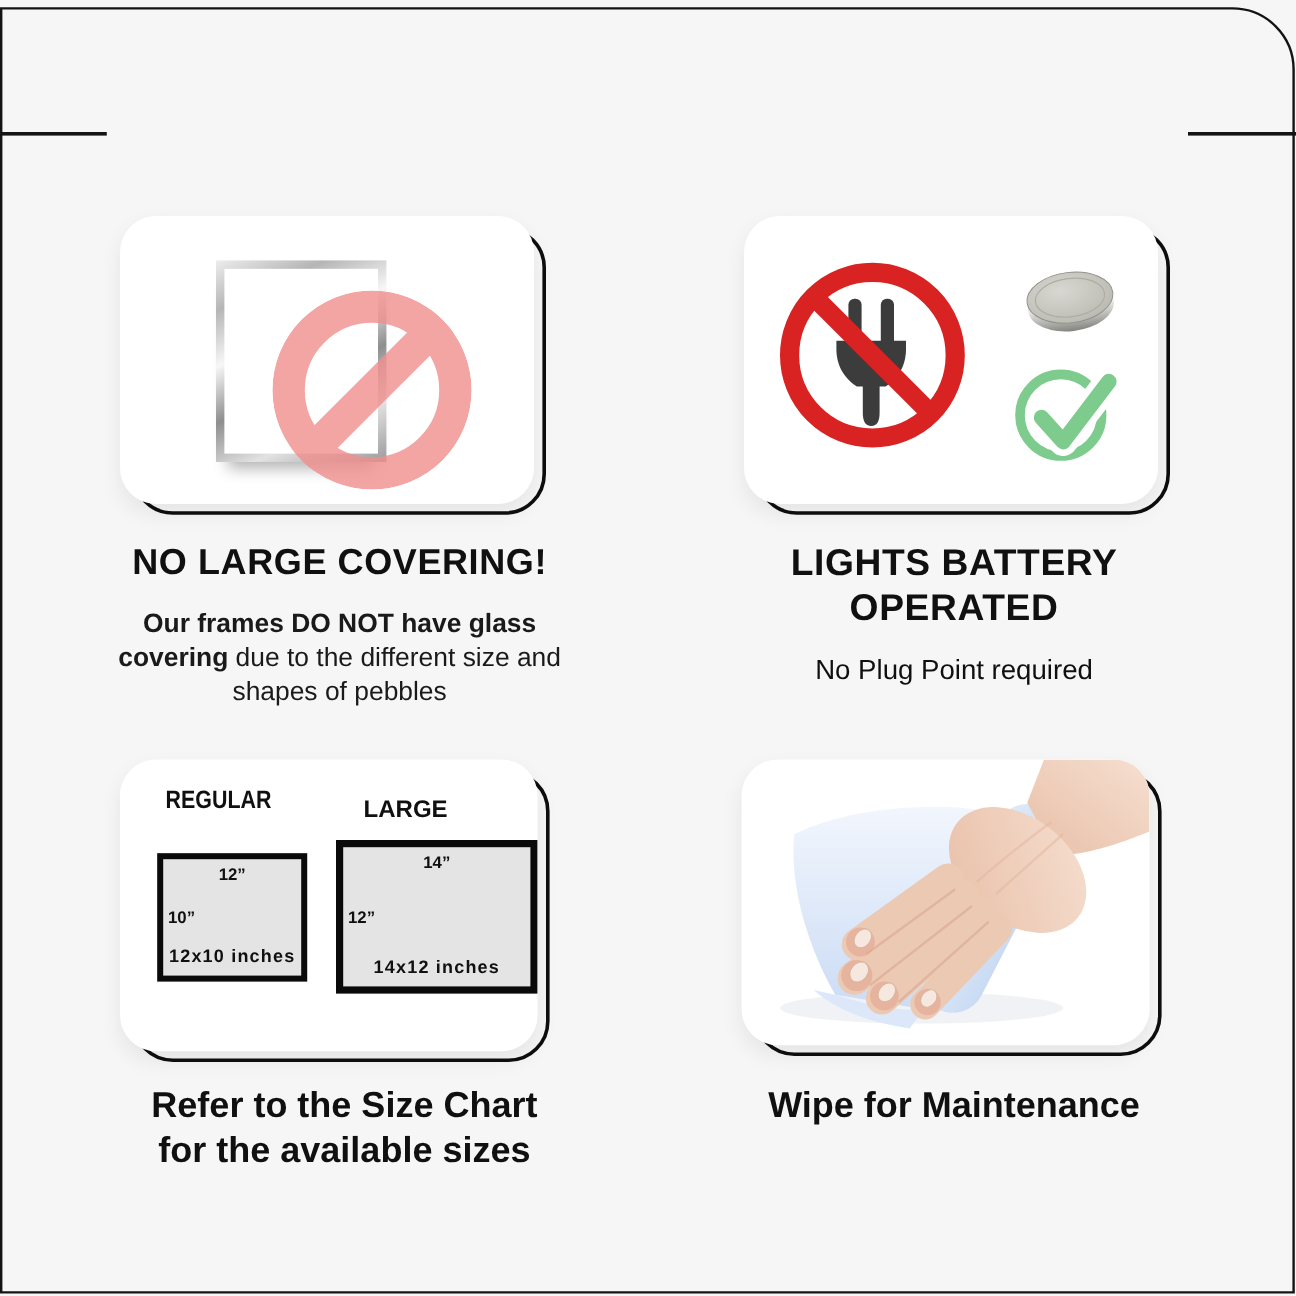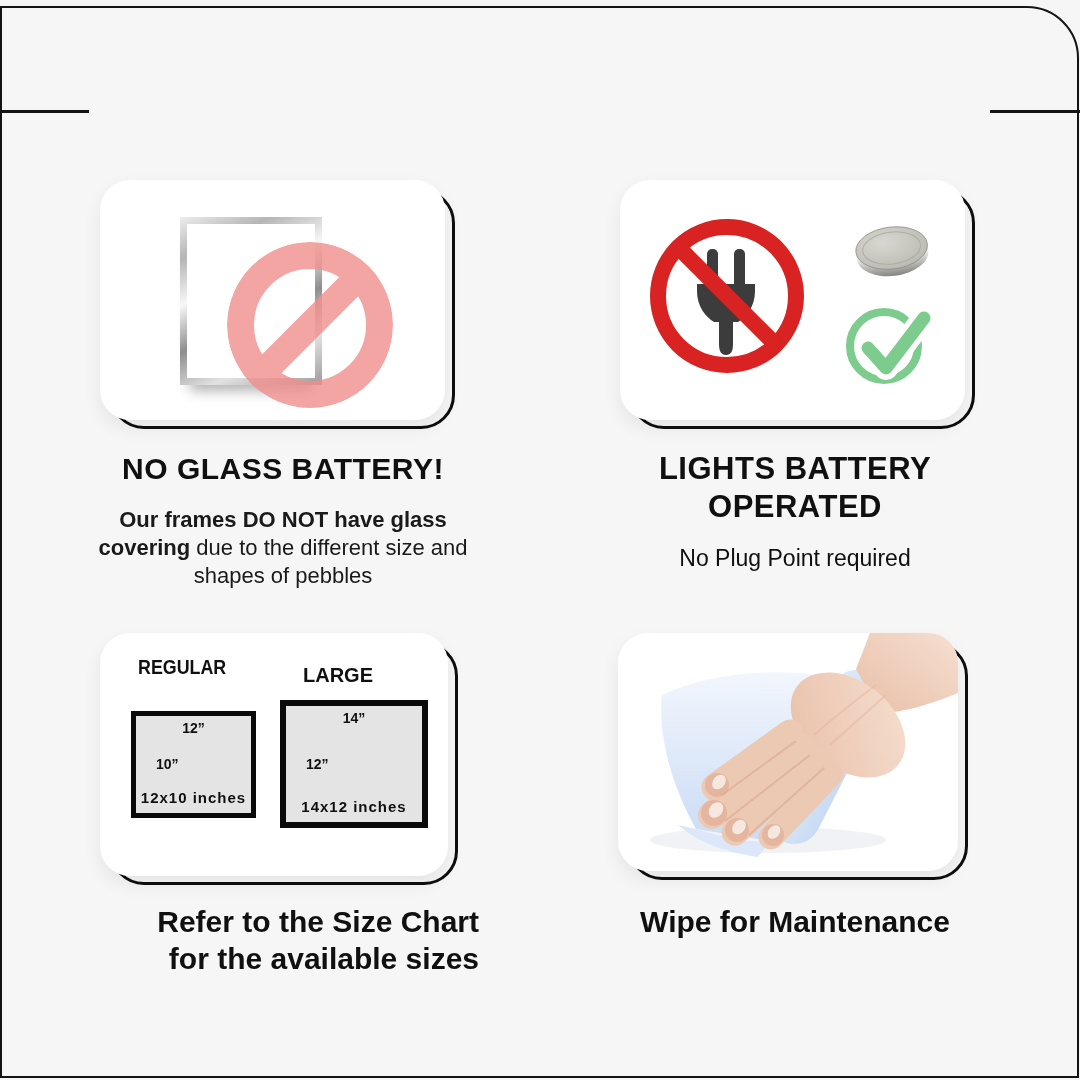--- a/index.html
+++ b/index.html
@@ -42,31 +42,31 @@
   
   .cap{position:absolute;text-align:center;}
   #cap-no-glass{left:87px;top:452px;width:392px;}
   #cap-no-glass h3{margin:0;font-size:30px;letter-spacing:.5px;font-weight:700;}
   #cap-no-glass p{margin:20px 0 0 0;font-size:22px;line-height:28px;color:#1a1a1a;}
   #cap-no-glass p .b{font-weight:700;}
   #cap-battery{left:610px;top:450px;width:370px;}
   #cap-battery h3{margin:0;font-size:31px;line-height:38px;font-weight:700;letter-spacing:.5px;}
   #cap-battery .sub{margin-top:19px;font-size:23px;font-weight:400;}
   .cap-bottom{font-size:30px;line-height:37px;font-weight:700;}
-  #cap-size{left:95px;top:903px;width:384px;text-align:right;}
+  #cap-size{left:95px;top:903px;width:384px;}
   #cap-wipe{left:608px;top:903px;width:374px;}
   
   .sc-label{position:absolute;font-weight:700;white-space:nowrap;}
   #sc-regular-label{left:38px;top:22px;font-size:21px;transform:scaleX(.85);transform-origin:left;}
   #sc-large-label{left:203px;top:31px;font-size:20px;}
   .sc-box{position:absolute;background:#e4e4e4;box-sizing:border-box;}
   #sc-box-regular{left:31px;top:78px;width:125px;height:107px;border:5px solid #0a0a0a;}
-  #sc-box-large{left:180px;top:67px;width:148px;height:128px;border:6px solid #0a0a0a;}
+  #sc-box-large{left:180px;top:67px;width:168px;height:128px;border:6px solid #0a0a0a;}
   .sc-box .w-label{position:absolute;left:0;right:0;top:4px;text-align:center;font-size:14px;font-weight:700;}
-  .sc-box .h-label{position:absolute;left:4px;font-size:14px;font-weight:700;margin-left:16px;}
+  .sc-box .h-label{position:absolute;left:4px;font-size:14px;font-weight:700;}
   #sc-box-regular .h-label{top:40px;}
   #sc-box-large .h-label{top:50px;}
   .sc-box .s-label{position:absolute;left:0;right:0;bottom:7px;text-align:center;
         font-size:15px;font-weight:700;letter-spacing:1px;white-space:nowrap;}
   .hand-svg{position:absolute;inset:0;}
 </style>
 </head>
 <body>
 
 <div id="page">
@@ -123,21 +123,21 @@
       </svg>
       <svg class="icon-check" viewBox="0 0 92 92">
         <circle cx="40" cy="52" r="34" fill="none" stroke="#7ecb8e" stroke-width="8"></circle>
         <path d="M24 54 L42 74 L80 24" fill="none" stroke="#ffffff" stroke-width="24" stroke-linecap="round" stroke-linejoin="round"></path>
         <path d="M24 54 L42 74 L80 24" fill="none" stroke="#7ecb8e" stroke-width="13" stroke-linecap="round" stroke-linejoin="round"></path>
       </svg>
     </div>
   </div>
 
   <div class="cap" id="cap-no-glass">
-    <h3>NO GLASS BATTERY!</h3>
+    <h3>NO LARGE COVERING!</h3>
     <p><span class="b">Our frames DO NOT have glass covering</span><span> due to the different size and shapes of pebbles</span></p>
   </div>
 
   <div class="cap" id="cap-battery">
     <h3>
       <div>LIGHTS BATTERY</div>
       <div>OPERATED</div>
     </h3>
     <div class="sub">No Plug Point required</div>
   </div>

